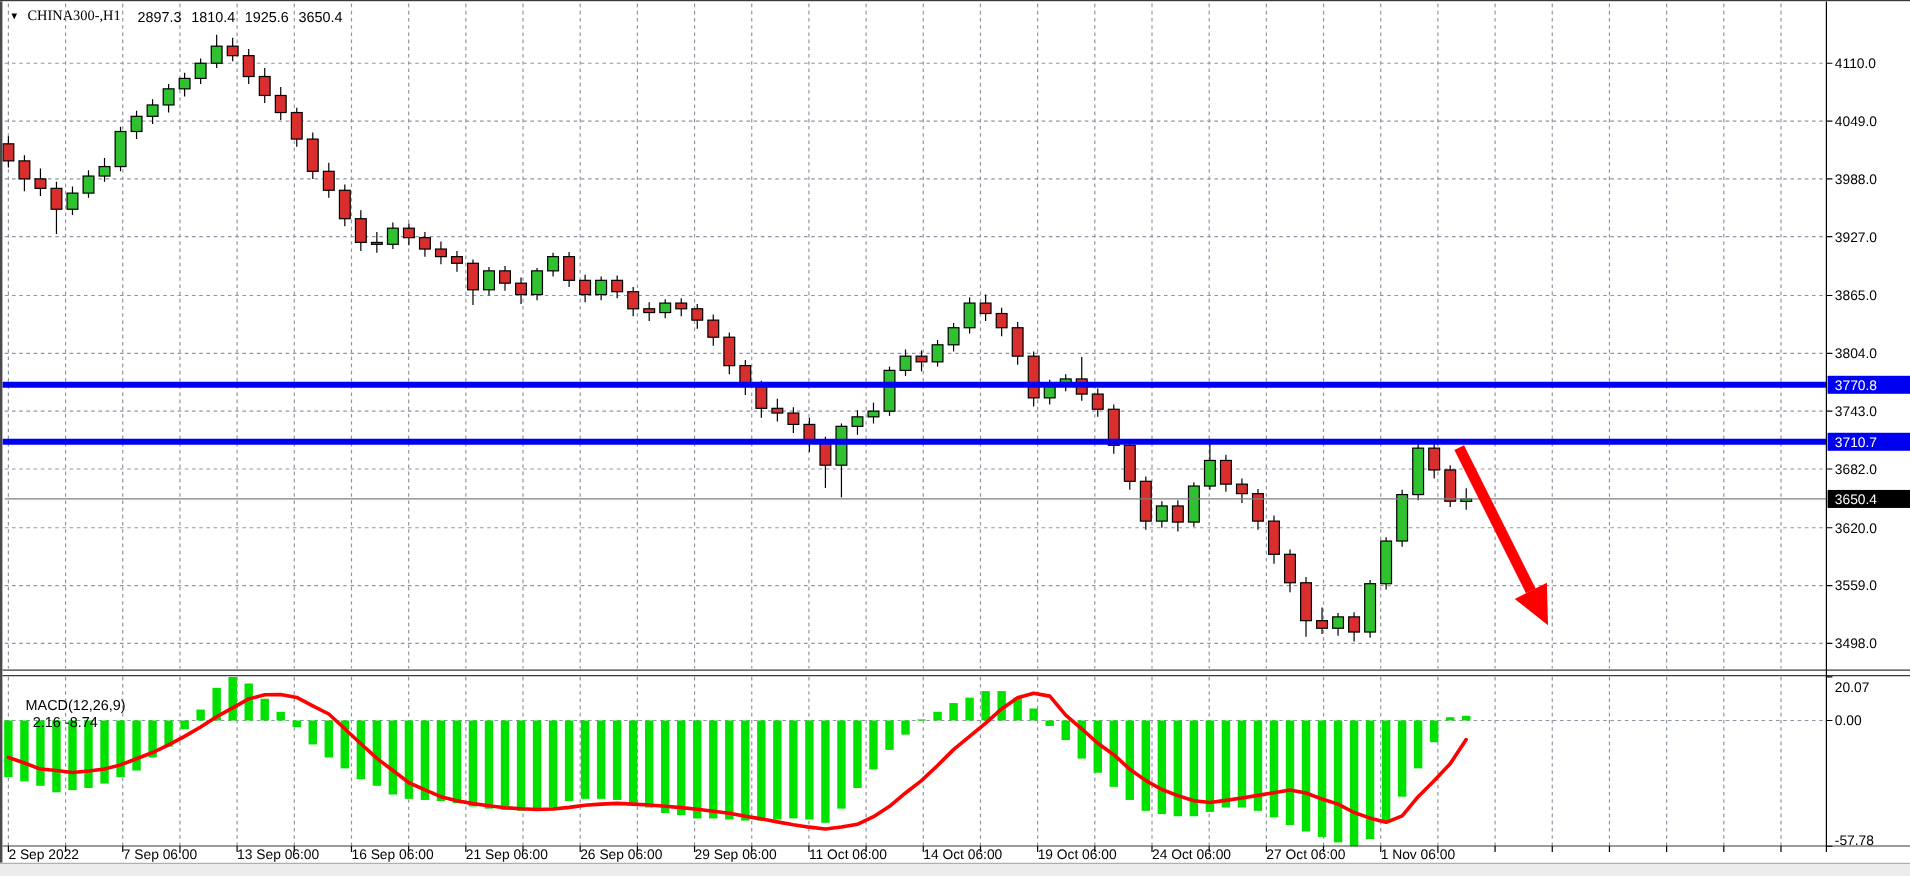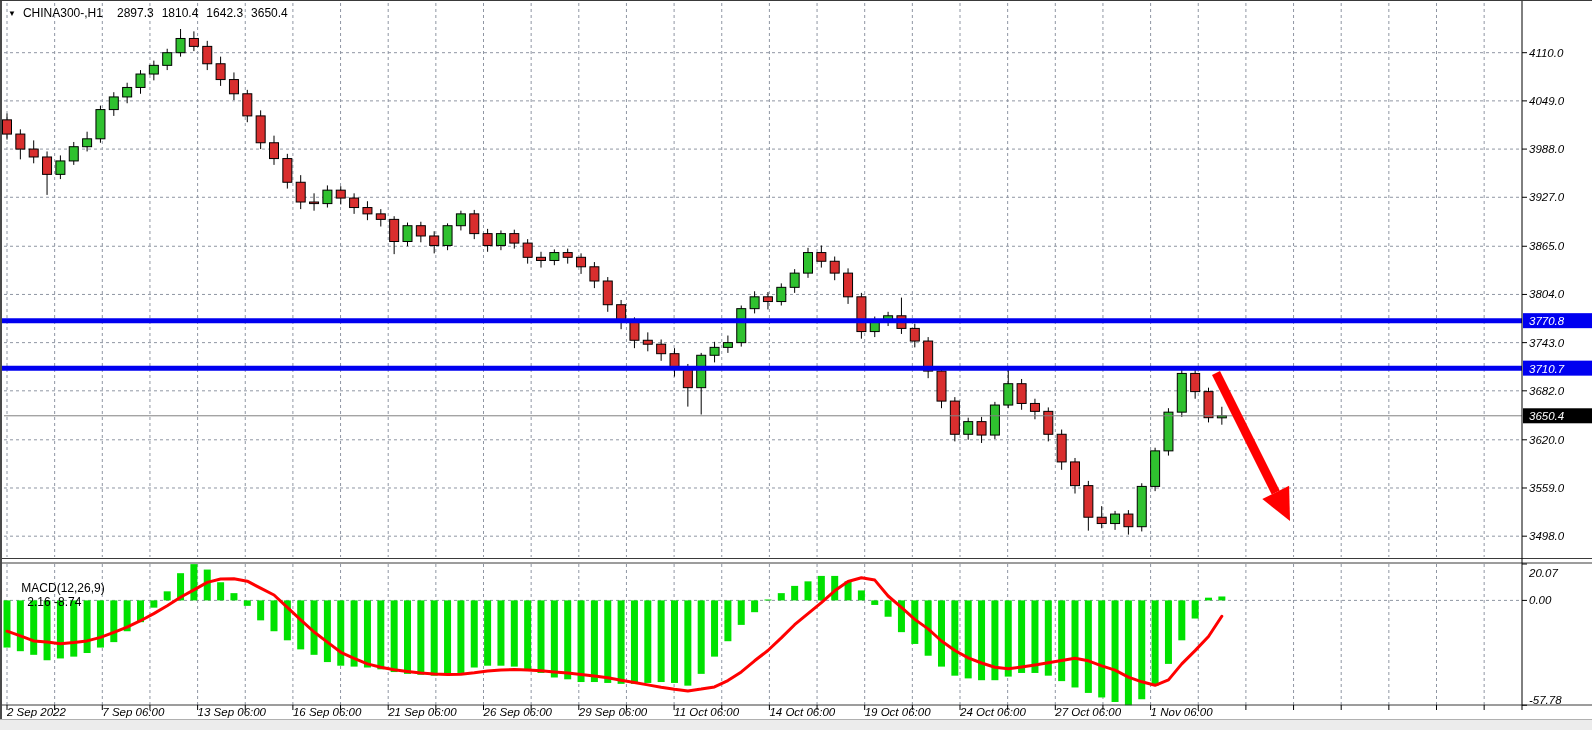--- a/index.html
+++ b/index.html
@@ -5,29 +5,29 @@
   html,body{margin:0;padding:0;background:#ffffff;}
   #window{
     position:relative;
     width:1592px;height:730px;
     background:#ffffff;
     font-family:"Liberation Sans",sans-serif;
     border-top:1px solid #3a3a3a;
     box-sizing:border-box;
     overflow:hidden;
   }
-  #chart-area{position:absolute;left:0;top:0;width:1592px;height:718px;border-left:2px solid #4a4a4a;box-sizing:border-box;font-style:italic;}
+  #chart-area{position:absolute;left:0;top:0;width:1592px;height:718px;border-left:2px solid #4a4a4a;box-sizing:border-box;}
   svg text{font-family:"Liberation Sans",sans-serif;}
   #header{
     position:absolute;left:8px;top:5px;
     display:flex;align-items:center;
     font-size:12px;color:#000;z-index:5;white-space:pre;
   }
   #header .tri{font-size:8px;margin-right:7px;color:#000;}
-  #header .sym{margin-right:14px;}
+  #header .sym{margin-right:14px;font-family:Liberation Serif, serif;}
   #header .q{margin-right:8px;}
   #macd-label{
     position:absolute;left:8px;top:566px;
     font-size:12px;color:#000;z-index:5;white-space:pre;
   }
   #macd-label .v{margin-left:6px;}
   #status-bar{
     position:absolute;left:0;top:718px;width:1592px;height:12px;
     background:#ececec;border-top:1px solid #b0b0b0;box-sizing:border-box;
   }
@@ -676,21 +676,21 @@
           <text x="1148.6" y="715" font-size="11.5px" fill="#000000">1 Nov 06:00</text>
         </g>
       </svg>
   </div>
 
   <div id="header">
     <span class="tri">▼</span>
     <span class="sym">CHINA300-,H1</span>
     <span class="q">2897.3</span>
     <span class="q">1810.4</span>
-    <span class="q">1642.3</span>
+    <span class="q">1925.6</span>
     <span class="q">3650.4</span>
   </div>
 
   <div id="macd-label">
     <span>MACD(12,26,9)</span>
     <span class="v">2.16 -8.74</span>
   </div>
 
   <div id="status-bar"></div>
 </div>

